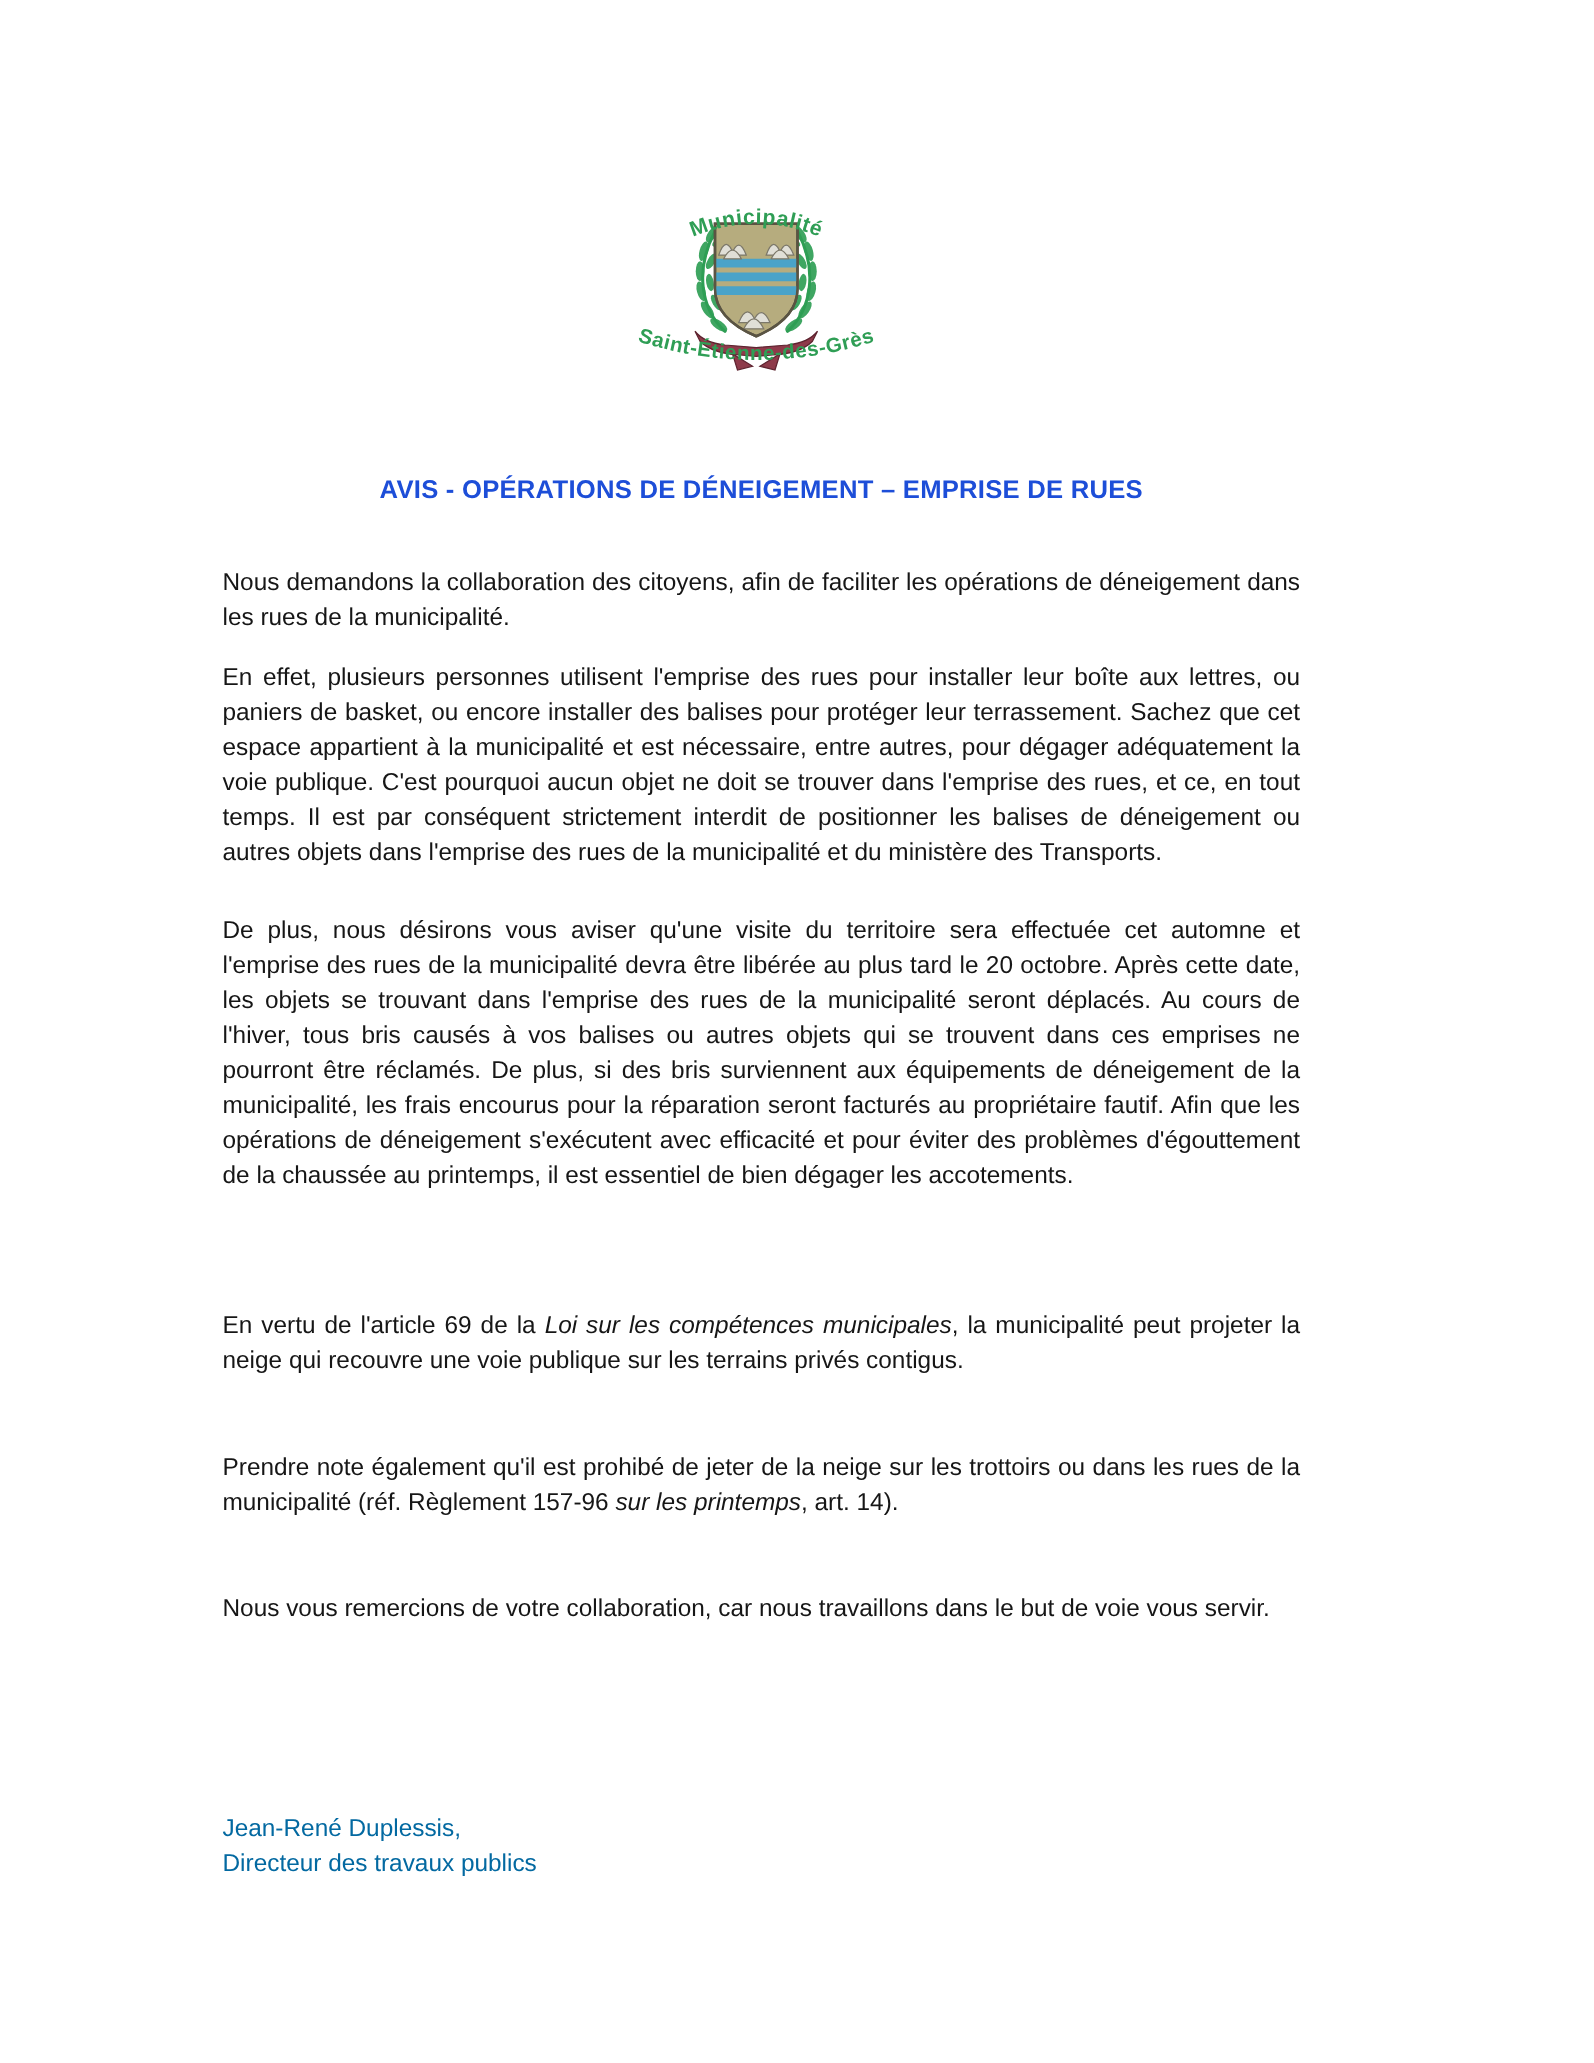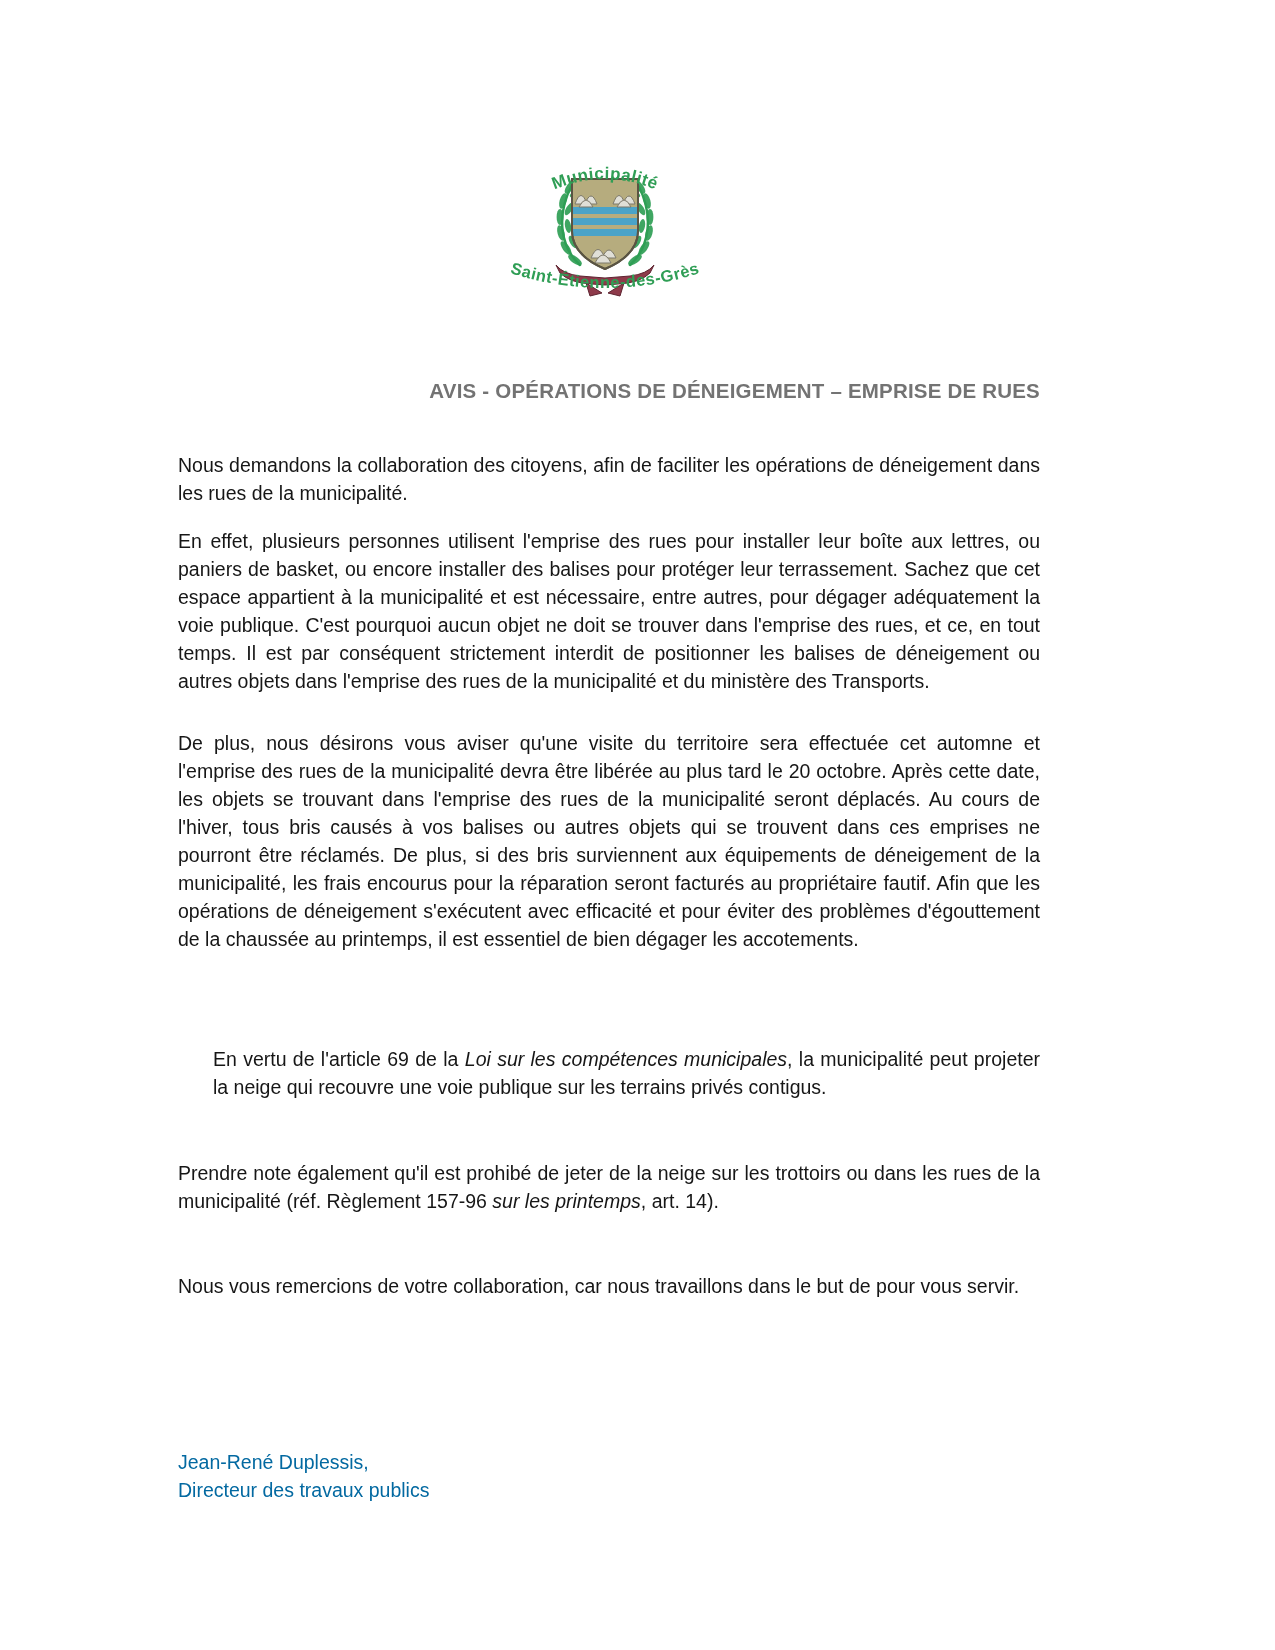--- a/index.html
+++ b/index.html
@@ -21,38 +21,38 @@
     width: 230px;
     margin: 143px auto 0;
     left: -33px;
   }
   .content {
     margin-left: 178px;
     width: 862px;
   }
   .title {
     margin: 64px 0 0 0;
-    text-align: right;
+    text-align: center;
     font-size: 20.5px;
     font-weight: bold;
     letter-spacing: 0.2px;
-    color: #737373;
+    color: #1d4ed8;
   }
   .para {
     margin: 0;
     font-size: 19.5px;
     line-height: 28px;
     text-align: justify;
     color: #161616;
   }
   .para em { font-style: italic; }
   .p1 { margin-top: 48px; }
   .p2 { margin-top: 20px; }
   .p3 { margin-top: 34px; }
-  .p4 { margin-top: 92px; margin-left: 35px; }
+  .p4 { margin-top: 92px; }
   .p5 { margin-top: 58px; }
   .p6 { margin-top: 57px; text-align: left; }
   .signature {
     margin-top: 148px;
     font-size: 19.5px;
     line-height: 28px;
     color: #0369a1;
   }
   
   .arc-text {
@@ -148,21 +148,21 @@
   </div>
 
   <div class="content">
     <h1 class="title">AVIS - OPÉRATIONS DE DÉNEIGEMENT – EMPRISE DE RUES</h1>
 
     <p class="para p1"><span>Nous demandons la collaboration des citoyens, afin de faciliter les opérations de déneigement dans les rues de la municipalité.</span></p>
     <p class="para p2"><span>En effet, plusieurs personnes utilisent l'emprise des rues pour installer leur boîte aux lettres, ou paniers de basket, ou encore installer des balises pour protéger leur terrassement. Sachez que cet espace appartient à la municipalité et est nécessaire, entre autres, pour dégager adéquatement la voie publique. C'est pourquoi aucun objet ne doit se trouver dans l'emprise des rues, et ce, en tout temps. Il est par conséquent strictement interdit de positionner les balises de déneigement ou autres objets dans l'emprise des rues de la municipalité et du ministère des Transports.</span></p>
     <p class="para p3"><span>De plus, nous désirons vous aviser qu'une visite du territoire sera effectuée cet automne et l'emprise des rues de la municipalité devra être libérée au plus tard le 20 octobre. Après cette date, les objets se trouvant dans l'emprise des rues de la municipalité seront déplacés. Au cours de l'hiver, tous bris causés à vos balises ou autres objets qui se trouvent dans ces emprises ne pourront être réclamés. De plus, si des bris surviennent aux équipements de déneigement de la municipalité, les frais encourus pour la réparation seront facturés au propriétaire fautif. Afin que les opérations de déneigement s'exécutent avec efficacité et pour éviter des problèmes d'égouttement de la chaussée au printemps, il est essentiel de bien dégager les accotements.</span></p>
     <p class="para p4"><span>En vertu de l'article 69 de la </span><em>Loi sur les compétences municipales</em><span>, la municipalité peut projeter la neige qui recouvre une voie publique sur les terrains privés contigus.</span></p>
     <p class="para p5"><span>Prendre note également qu'il est prohibé de jeter de la neige sur les trottoirs ou dans les rues de la municipalité (réf. Règlement 157-96 </span><em>sur les printemps</em><span>, art. 14).</span></p>
-    <p class="para p6"><span>Nous vous remercions de votre collaboration, car nous travaillons dans le but de pour vous servir.</span></p>
+    <p class="para p6"><span>Nous vous remercions de votre collaboration, car nous travaillons dans le but de voie vous servir.</span></p>
 
     <div class="signature">
       <div>Jean-René Duplessis,</div>
       <div>Directeur des travaux publics</div>
     </div>
   </div>
 
 </div>
 
 </body></html>

